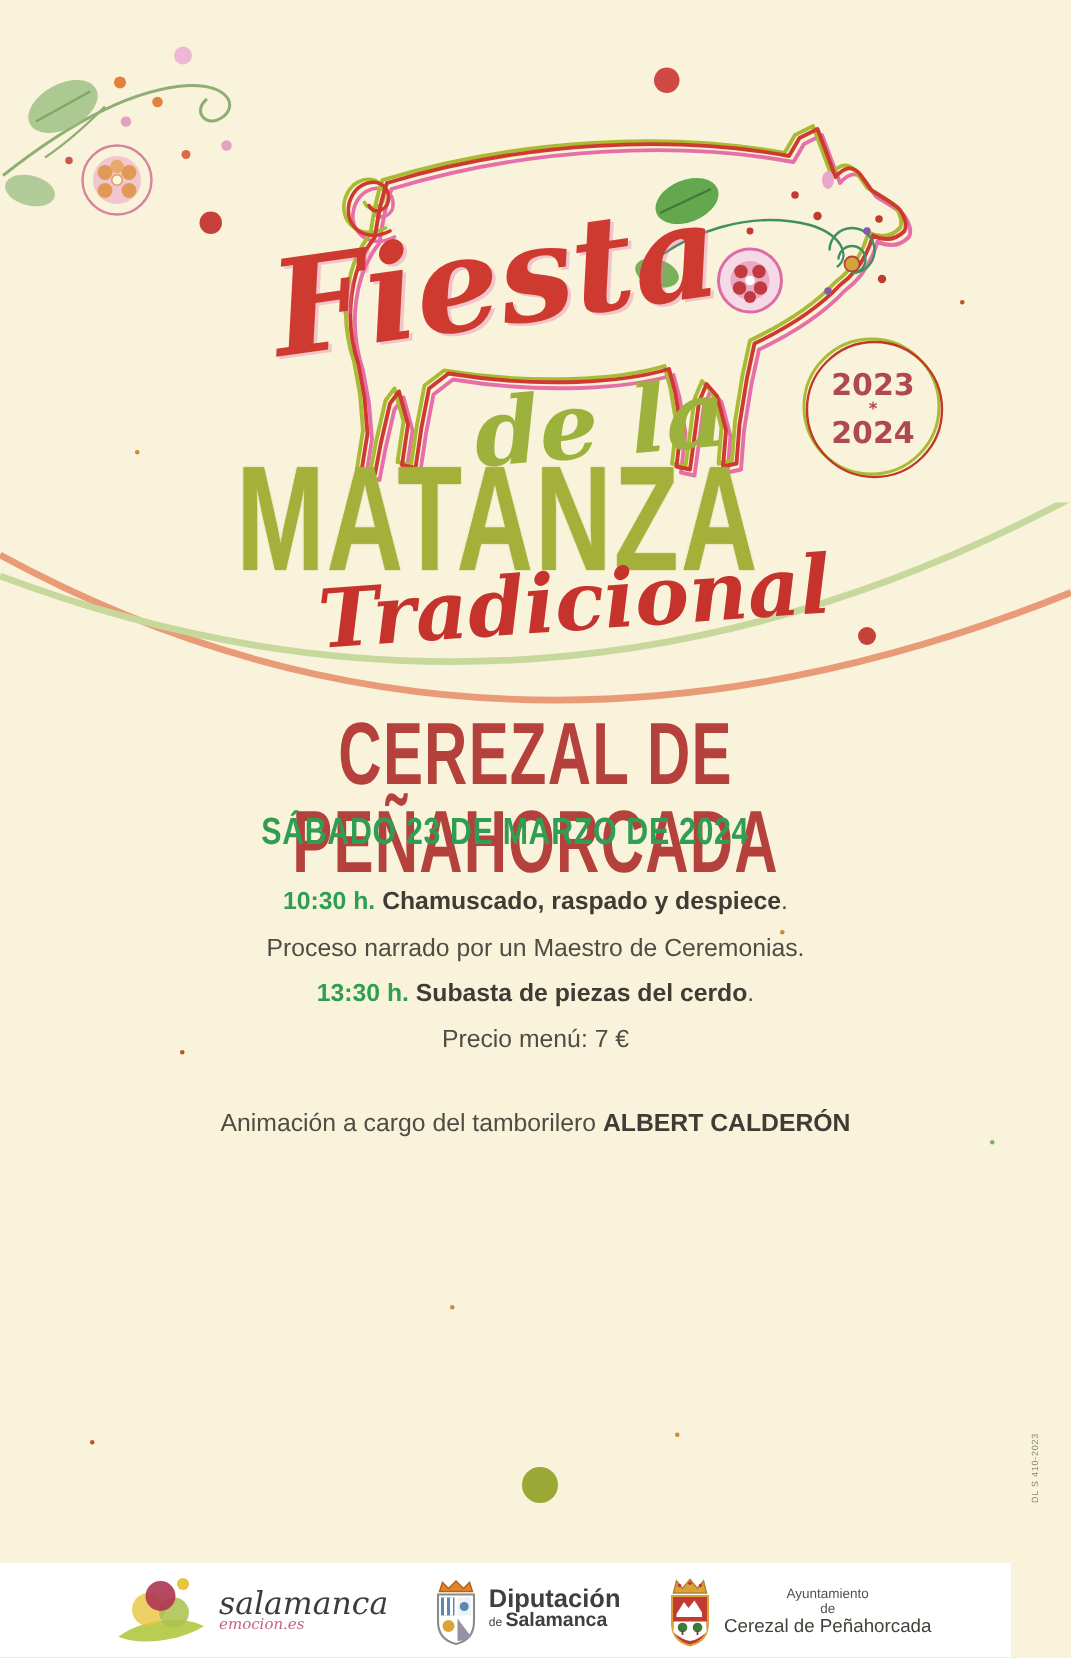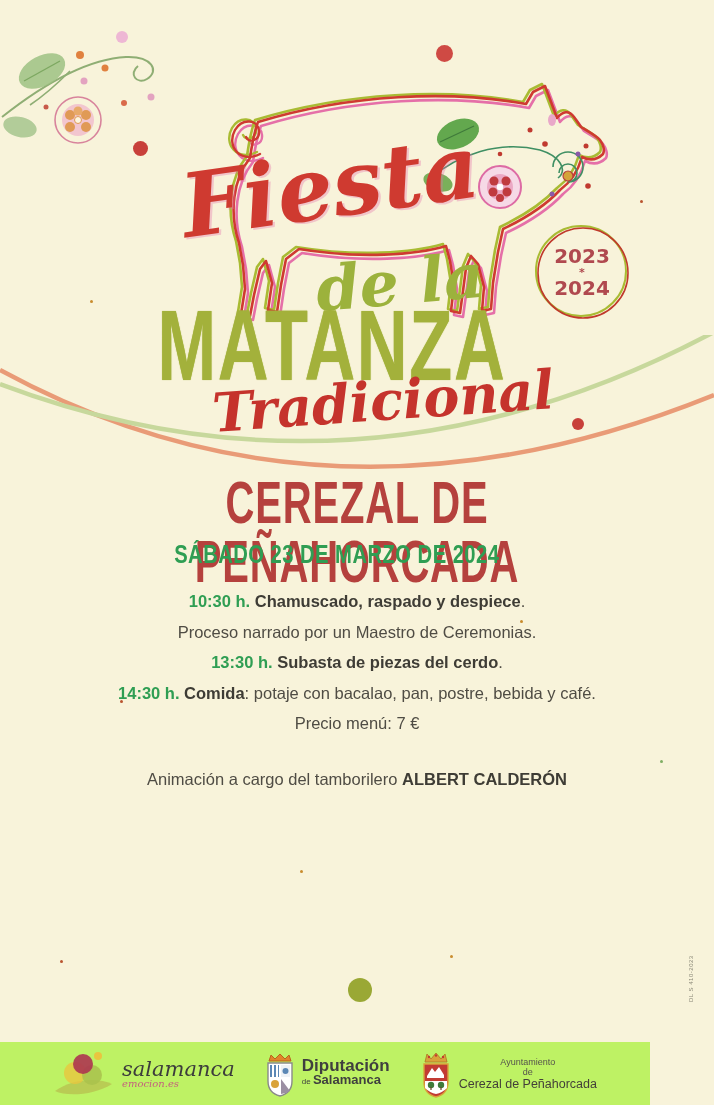--- a/index.html
+++ b/index.html
@@ -61,22 +61,22 @@
     font-size:16.5px;color:#4f4c44;
   }
   .schedule .line{margin-bottom:12.5px;line-height:18px;}
   .t-time{color:#2f9e53;font-weight:700;}
   .t-bold{color:#3e3c35;font-weight:700;}
   .animacion{margin-top:38px;}
   
   .dot{position:absolute;border-radius:50%;}
   
   .footer{
-    top:1042px;left:0;width:650px;height:63px;background:#bef264;
-    display:flex;align-items:center;justify-content:center;gap:30px;z-index:6;
+    top:1042px;left:0;width:650px;height:63px;background:#ffffff;
+    display:flex;align-items:center;justify-content:center;gap:30px;z-index:6;padding-left:24px;
   }
   .logo{display:flex;align-items:center;gap:7px;}
   .sala-text{text-align:left;}
   .sala-name{font-family:"DejaVu Serif",serif;font-style:italic;font-size:21px;color:#3c3c3c;line-height:20px;}
   .sala-sub{font-family:"DejaVu Serif",serif;font-style:italic;font-size:10px;color:#c4607e;line-height:10px;}
   .dipu-text{text-align:left;color:#3f3f3f;}
   .dipu-l1{font-weight:700;font-size:17px;line-height:14px;}
   .dipu-l2{font-size:13px;line-height:14px;font-weight:700;}
   .dipu-de{font-size:8px;font-weight:400;}
   .ayto-text{text-align:center;color:#55524c;}
@@ -204,21 +204,20 @@
     <span>CEREZAL DE PEÑAHORCADA</span>
   </div>
   <div class="abs dateline">
     <span>SÁBADO 23 DE MARZO DE 2024</span>
   </div>
 
   <div class="abs schedule">
     <div class="line"><span class="t-time">10:30 h. </span><span class="t-bold">Chamuscado, raspado y despiece</span><span>.</span></div>
     <div class="line"><span class="t-time"></span><span class="t-bold"></span><span>Proceso narrado por un Maestro de Ceremonias.</span></div>
     <div class="line"><span class="t-time">13:30 h. </span><span class="t-bold">Subasta de piezas del cerdo</span><span>.</span></div>
-    <div class="line"><span class="t-time">14:30 h. </span><span class="t-bold">Comida</span><span>: potaje con bacalao, pan, postre, bebida y café.</span></div>
     <div class="line"><span>Precio menú: 7 €</span></div>
     <div class="line animacion"><span>Animación a cargo del tamborilero </span><span class="t-bold">ALBERT CALDERÓN</span></div>
   </div>
 
   <div class="abs deposit">DL S 410-2023</div>
 
   <div class="abs footer">
 
     <div class="logo">
       <svg width="62" height="50" viewBox="0 0 62 50">

